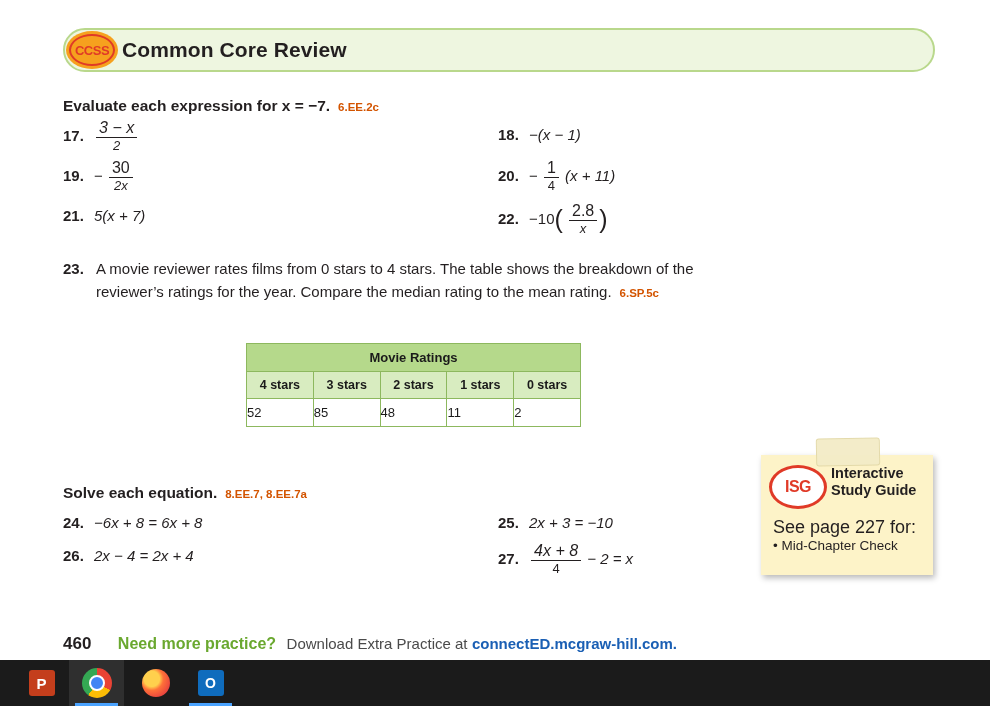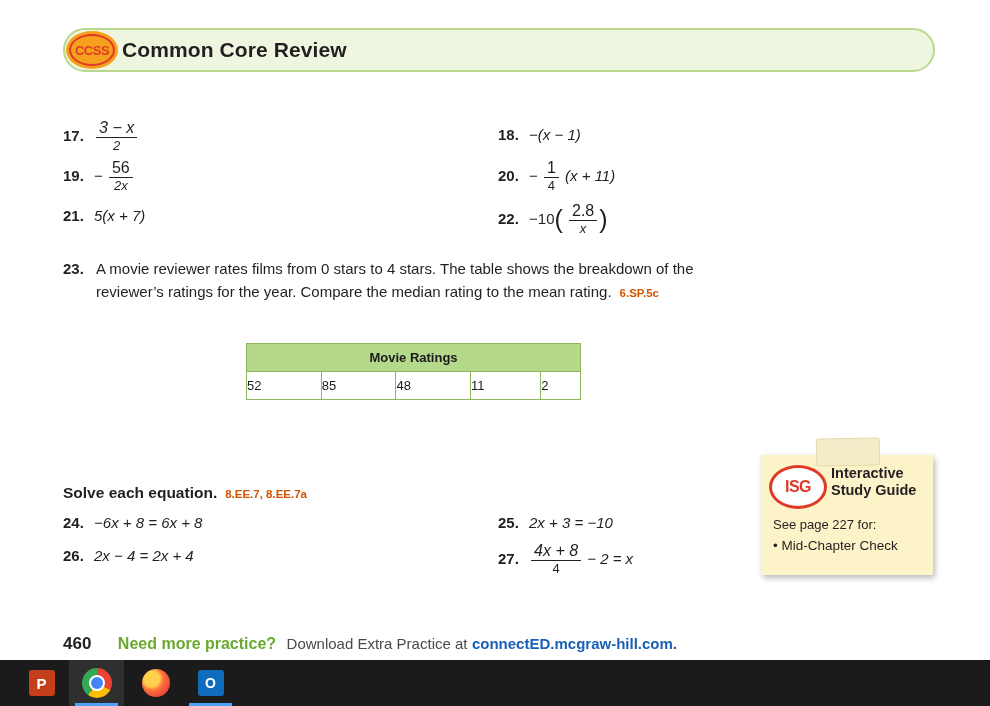--- a/index.html
+++ b/index.html
@@ -107,21 +107,21 @@
     position:absolute;left:8px;top:10px;width:56px;height:40px;
   }
   .isg-logo .circ{
     width:52px;height:38px;border-radius:50%;
     background:#ffffff;border:3px solid #e03a27;
     display:flex;align-items:center;justify-content:center;
   }
   .isg-logo .txt{color:#e03a27;font-weight:bold;font-size:16px;letter-spacing:-.5px;}
   .sticker .t1{position:absolute;left:70px;top:10px;font-size:14.5px;font-weight:bold;color:#231f20;}
   .sticker .t2{position:absolute;left:70px;top:27px;font-size:14.5px;font-weight:bold;color:#231f20;}
-  .sticker .see{position:absolute;left:12px;top:62px;font-size:13px;color:#231f20;}
+  .sticker .see{position:absolute;left:12px;top:62px;font-size:18px;color:#231f20;}
   .sticker .bullet{position:absolute;left:12px;top:83px;font-size:13.5px;color:#231f20;}
 
   
   .footer{position:absolute;left:63px;top:606px;width:880px;margin-top:28px;}
   .pg{font-size:17px;font-weight:bold;color:#231f20;}
   .need{font-size:16px;font-weight:bold;color:#6aa82f;margin-left:22px;}
   .dl{font-size:15px;color:#4a4a4a;margin-left:6px;}
   .link{font-size:15px;font-weight:bold;color:#1a5fb4;}
 
   
@@ -156,39 +156,42 @@
   <div class="banner"></div>
   <div class="ccss-badge">
     <div class="oval">
         <div class="inner">
           <span class="txt">CCSS</span>
         </div>
       </div>
   </div>
   <div class="banner-title">Common Core Review</div>
 
+  <div class="instr" style="left:63px;top:97px;">
+    <span>Evaluate each expression for x = −7.</span><span class="std">6.EE.2c</span>
+  </div>
 
   <div class="prob" style="left:63px;top:120px;">
     <span class="num">17.</span>
     <span class="frac">
       <span class="top it">3 − x</span>
       <span class="bot it">2</span>
     </span>
   </div>
 
   <div class="prob" style="left:498px;top:126px;">
     <span class="num">18.</span>
     <span class="it">−(x − 1)</span>
   </div>
 
   <div class="prob" style="left:63px;top:160px;">
     <span class="num">19.</span>
     <span>−</span>
     <span class="frac">
-      <span class="top">56</span>
+      <span class="top">30</span>
       <span class="bot it">2x</span>
     </span>
   </div>
 
   <div class="prob" style="left:498px;top:160px;">
     <span class="num">20.</span>
     <span>−</span>
     <span class="frac">
       <span class="top">1</span>
       <span class="bot">4</span>
@@ -212,20 +215,27 @@
 
   <div class="q23">
     <span class="num">23.</span>
     <span class="body"><span>A movie reviewer rates films from 0 stars to 4 stars. The table shows the breakdown of the reviewer’s ratings for the year. Compare the median rating to the mean rating.</span><span class="std">6.SP.5c</span></span>
   </div>
 
   <table class="tbl">
     <tbody>
         <tr>
       <th class="head" colspan="5">Movie Ratings</th>
+    </tr>
+    <tr>
+      <th class="cat">4 stars</th>
+      <th class="cat">3 stars</th>
+      <th class="cat">2 stars</th>
+      <th class="cat">1 stars</th>
+      <th class="cat">0 stars</th>
     </tr>
     <tr>
       <td>52</td>
       <td>85</td>
       <td>48</td>
       <td>11</td>
       <td>2</td>
     </tr>
   </tbody>
     </table>

